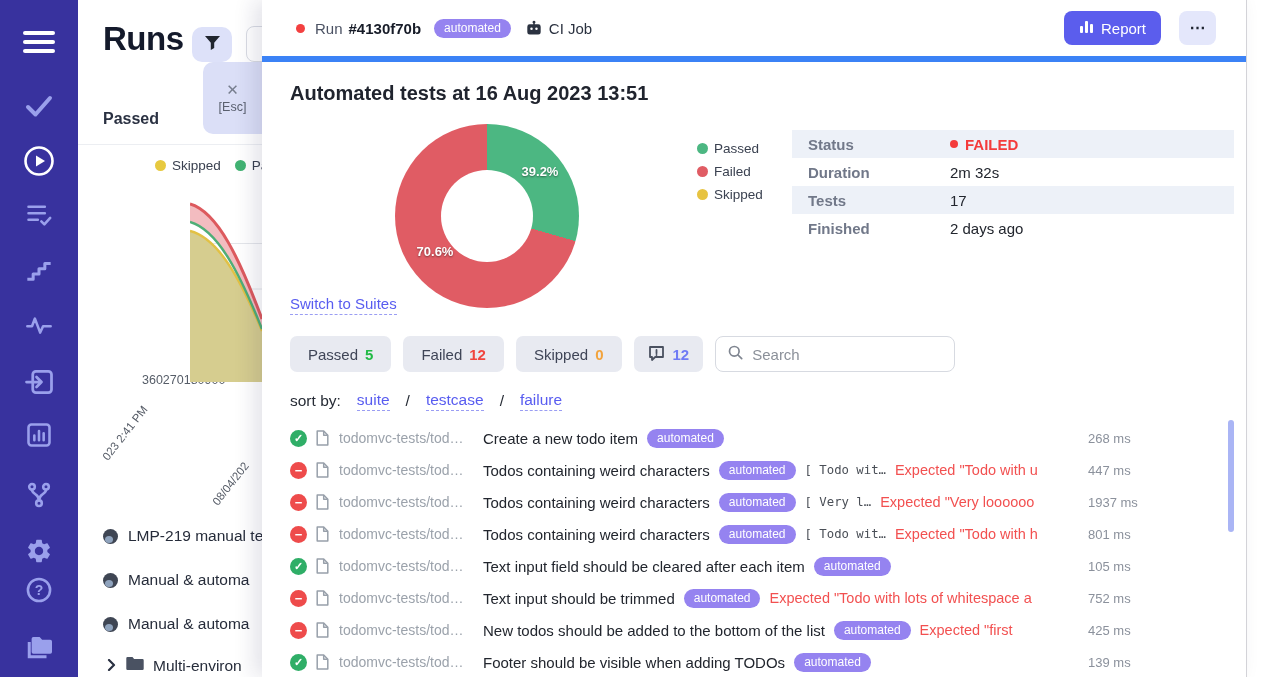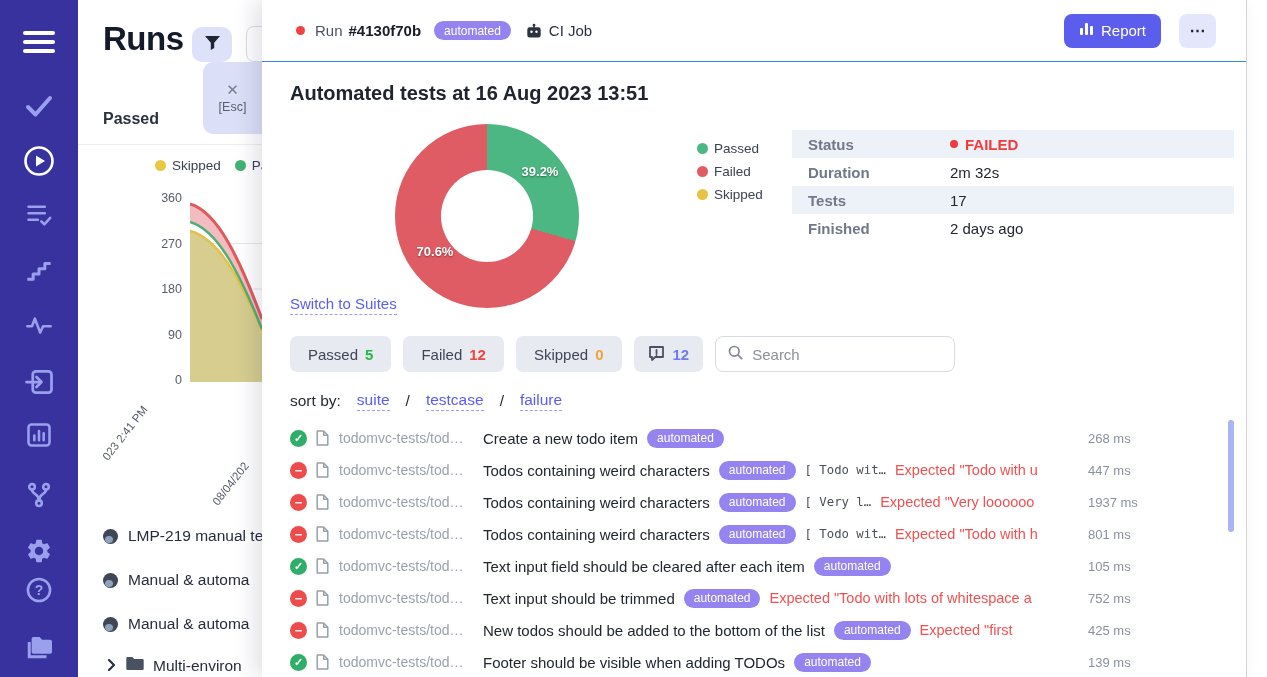--- a/index.html
+++ b/index.html
@@ -19,38 +19,38 @@
   .popover{position:absolute;left:203px;top:62px;width:59px;height:72px;background:#dbdff7;border-radius:10px 0 0 10px;z-index:2;
            display:flex;flex-direction:column;align-items:center;justify-content:center;gap:3px}
   .pop-x{font-size:15px;color:#777e8e;cursor:pointer;line-height:1}
   .pop-esc{font-size:12.5px;color:#595f6e}
   .tab-manual{position:absolute;left:25px;top:110px;font-size:16px;font-weight:700;color:#2a3142;cursor:pointer}
   .lc-divider{position:absolute;left:0;top:144px;width:184px;height:1px;background:#eceef2}
   .trend-legend{position:absolute;left:77px;top:158px;display:flex;gap:14px;white-space:nowrap}
   .lgrow{display:flex;align-items:center;gap:6px}
   .lgdot{width:11px;height:11px;border-radius:50%;flex:none}
   .lgtxt{font-size:13.5px;color:#3a4150}
-  .y-axis{position:absolute;left:64px;top:191px;width:40px;height:196px;display:flex;flex-direction:column;
+  .y-axis{position:absolute;left:64px;top:191px;width:40px;height:196px;display:flex;
           justify-content:space-between;align-items:flex-end;font-size:12.5px;color:#565d68}
   .trend-svg{position:absolute;left:112px;top:198px}
   .xtick{position:absolute;font-size:11.5px;color:#555b66;white-space:nowrap;transform:rotate(-52deg);transform-origin:left top}
   .xt1{left:22px;top:455px}
   .xt2{left:132px;top:500px}
   .left-run-list{position:absolute;left:25px;top:514px;width:184px}
   .lrun{height:44px;display:flex;align-items:center;gap:10px;cursor:pointer;white-space:nowrap}
   .lrunic{width:15px;height:15px;border-radius:50%;background:#3f4654;position:relative;overflow:hidden;flex:none}
   .lrunic::after{content:"";position:absolute;left:2px;bottom:1px;width:8px;height:7px;border-radius:50%;background:#8fa3bd}
   .lruntxt{font-size:15.5px;color:#262c3a}
   .folder-row{position:absolute;left:28px;top:656px;display:flex;align-items:center;gap:9px;cursor:pointer;white-space:nowrap}
   .folder-row .lruntxt{font-size:15.5px}
 
   
   .panel{position:absolute;left:262px;top:0;width:984px;height:677px;background:#fff;z-index:10;
          box-shadow:-8px 0 20px rgba(25,28,70,.12)}
-  .phead{position:absolute;left:0;top:0;width:100%;height:62px;border-bottom:1px solid #3b82f6;
+  .phead{position:absolute;left:0;top:0;width:100%;height:62px;border-bottom:6px solid #3b82f6;
          display:flex;align-items:center;padding:0 14px 0 34px}
   .hdot{width:9px;height:9px;border-radius:50%;background:#f34040;flex:none}
   .hrun{margin-left:10px;font-size:15px;color:#4b5263}
   .hid{margin-left:6px;font-size:15px;font-weight:700;color:#171c28}
   .badge{background:#9583f0;color:#fff;font-size:12px;border-radius:10px;padding:2.5px 10px;white-space:nowrap;flex:none}
   .hbadge{margin-left:13px}
   .hbot{margin-left:14px;display:flex;align-items:center}
   .hci{margin-left:6px;font-size:15px;color:#2b3240}
   .report-btn{margin-left:auto;height:34px;background:#5b5ded;color:#fff;border:none;border-radius:8px;
               padding:0 15px;font-size:15px;font-family:inherit;display:flex;align-items:center;gap:7px;cursor:pointer}

